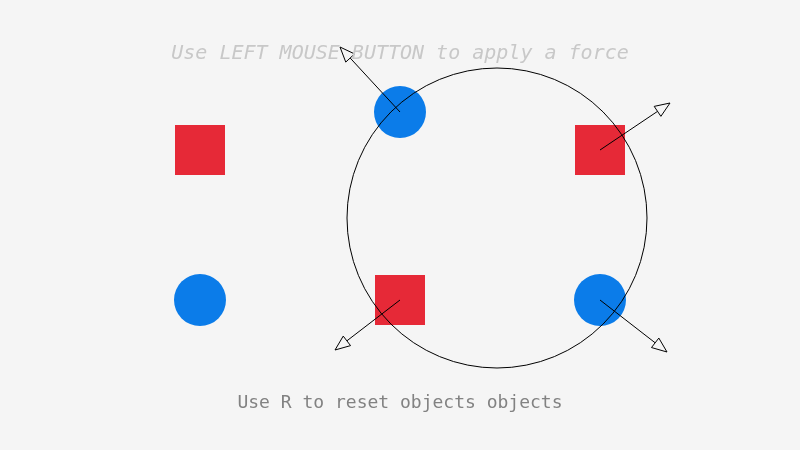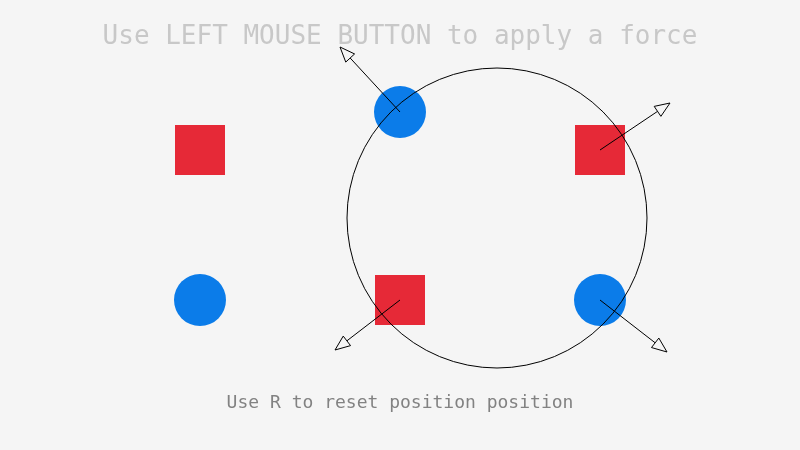--- a/index.html
+++ b/index.html
@@ -13,21 +13,21 @@
   }
   .hint {
     position: absolute;
     left: 0;
     width: 100%;
     text-align: center;
     white-space: pre;
     letter-spacing: 0px;
     user-select: none;
   }
-  .hint-top    { top: 24px; font-size: 26px; line-height: 22px; }
+  .hint-top    { top: 41px; font-size: 20px; line-height: 22px; font-style: italic; }
   .hint-bottom { top: 391px; font-size: 18px; line-height: 22px; }
   .canvas-layer {
     position: absolute;
     left: 0; top: 0;
     width: 800px; height: 450px;
   }
 </style>
 </head>
 <body>
 
@@ -45,14 +45,14 @@
       <line x1="600" y1="150" x2="657.5466830366336" y2="111.36151281826028" stroke="#000000" stroke-width="1"></line>
       <polygon points="670,103 660.8912881639377,116.34283960360683 654.2020779093294,106.38018603291373" fill="#F5F5F5" stroke="#000000" stroke-width="1" stroke-linejoin="miter"></polygon>
       <line x1="400" y1="300" x2="346.889359836569" y2="340.85433858725463" stroke="#000000" stroke-width="1"></line>
       <polygon points="335,350 343.23109527147085,336.098594652627 350.5476244016671,345.61008252188225" fill="#F5F5F5" stroke="#000000" stroke-width="1" stroke-linejoin="miter"></polygon>
       <line x1="600" y1="300" x2="655.1501996947738" y2="342.8031400616155" stroke="#000000" stroke-width="1"></line>
       <polygon points="667,352 651.4714557194201,347.543060183706 658.8289436701276,338.063219939525" fill="#F5F5F5" stroke="#000000" stroke-width="1" stroke-linejoin="miter"></polygon>
     </svg>
 
   <div class="hint hint-top" style="color: rgb(200, 200, 200);">Use LEFT MOUSE BUTTON to apply a force</div>
 
-  <div class="hint hint-bottom" style="color: rgb(130, 130, 130);">Use R to reset position position</div>
+  <div class="hint hint-bottom" style="color: rgb(130, 130, 130);">Use R to reset objects objects</div>
 </div>
 
 </body></html>

